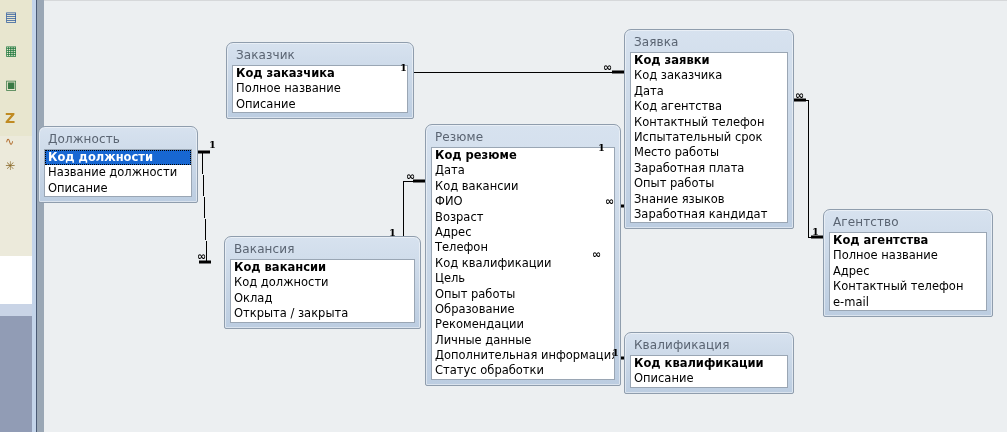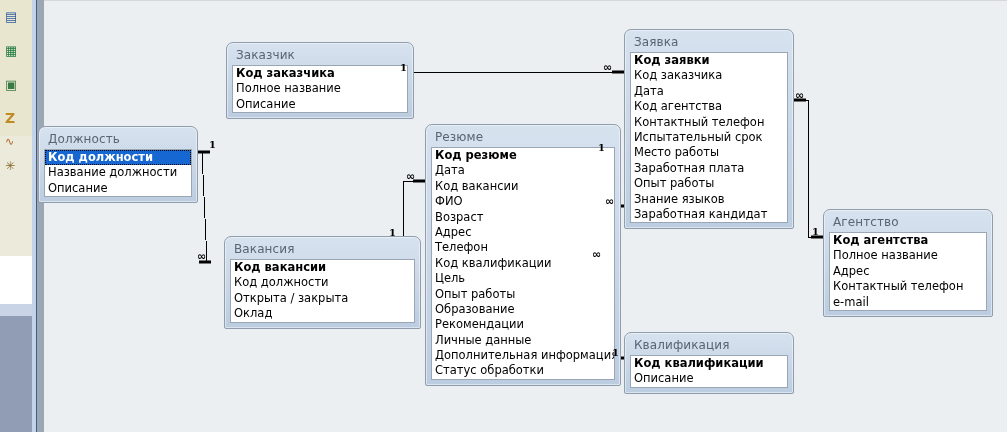--- a/index.html
+++ b/index.html
@@ -108,22 +108,22 @@
           <div class="fld pk">Код заказчика</div>
           <div class="fld">Полное название</div>
           <div class="fld">Описание</div>
         </div>
       </div>
       <div class="tbl" style="left: 224px; top: 215px; width: 197px; margin-top: 21px;">
         <div class="cap">Вакансия</div>
         <div class="fields">
           <div class="fld pk">Код вакансии</div>
           <div class="fld">Код должности</div>
+          <div class="fld">Оклад</div>
           <div class="fld">Открыта / закрыта</div>
-          <div class="fld">Оклад</div>
         </div>
       </div>
       <div class="tbl" style="left: 425px; top: 124px; width: 196px;">
         <div class="cap">Резюме</div>
         <div class="fields">
           <div class="fld pk">Код резюме</div>
           <div class="fld">Дата</div>
           <div class="fld">Код вакансии</div>
           <div class="fld">ФИО</div>
           <div class="fld">Возраст</div>

